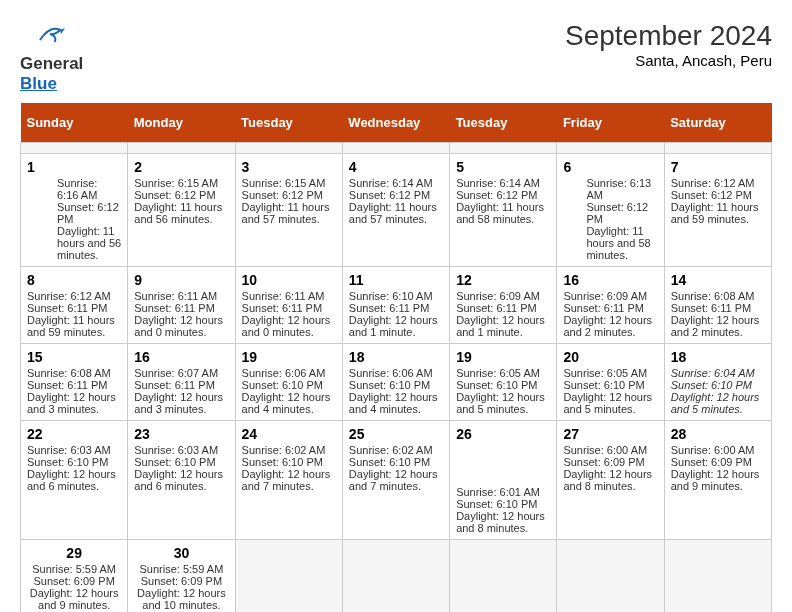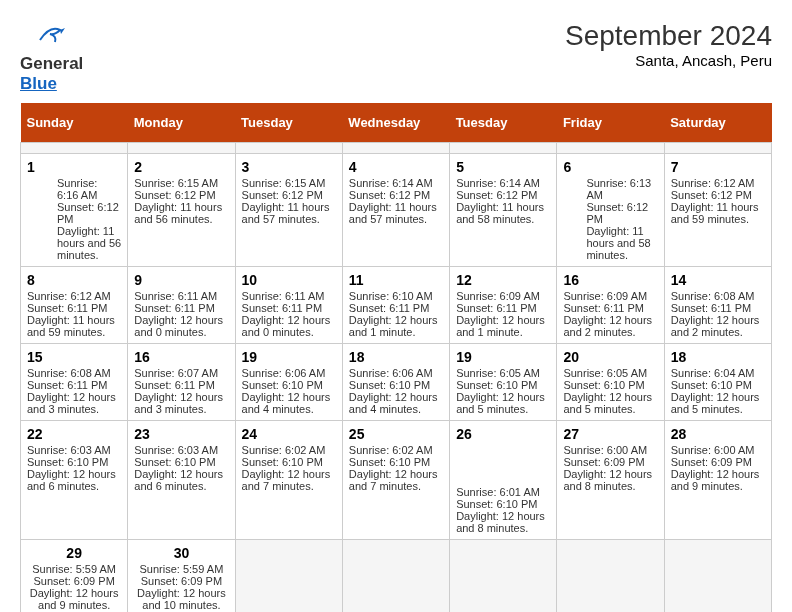--- a/index.html
+++ b/index.html
@@ -196,21 +196,21 @@
         <td>
           <span class="day-num">19</span>
           <span style="display: block; color: rgb(51, 51, 51);">Sunrise: 6:05 AM<br>Sunset: 6:10 PM<br>Daylight: 12 hours and 5 minutes.</span>
         </td>
         <td>
           <span class="day-num">20</span>
           <span style="display: block; color: rgb(51, 51, 51);">Sunrise: 6:05 AM<br>Sunset: 6:10 PM<br>Daylight: 12 hours and 5 minutes.</span>
         </td>
         <td>
           <span class="day-num">18</span>
-          <span style="display: block; color: rgb(51, 51, 51);">Sunrise: 6:04 AM<br>Sunset: 6:10 PM<br>Daylight: 12 hours and 5 minutes.</span>
+          <span style="display: block; color: rgb(51, 51, 51); font-style: italic;">Sunrise: 6:04 AM<br>Sunset: 6:10 PM<br>Daylight: 12 hours and 5 minutes.</span>
         </td>
       </tr>
       <tr>
         <td>
           <span class="day-num">22</span>
           <span style="display: block; color: rgb(51, 51, 51);">Sunrise: 6:03 AM<br>Sunset: 6:10 PM<br>Daylight: 12 hours and 6 minutes.</span>
         </td>
         <td>
           <span class="day-num">23</span>
           <span style="display: block; color: rgb(51, 51, 51);">Sunrise: 6:03 AM<br>Sunset: 6:10 PM<br>Daylight: 12 hours and 6 minutes.</span>

